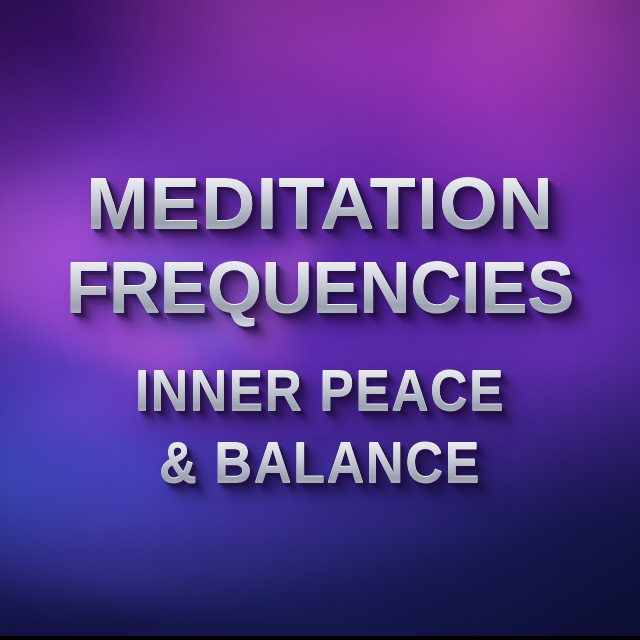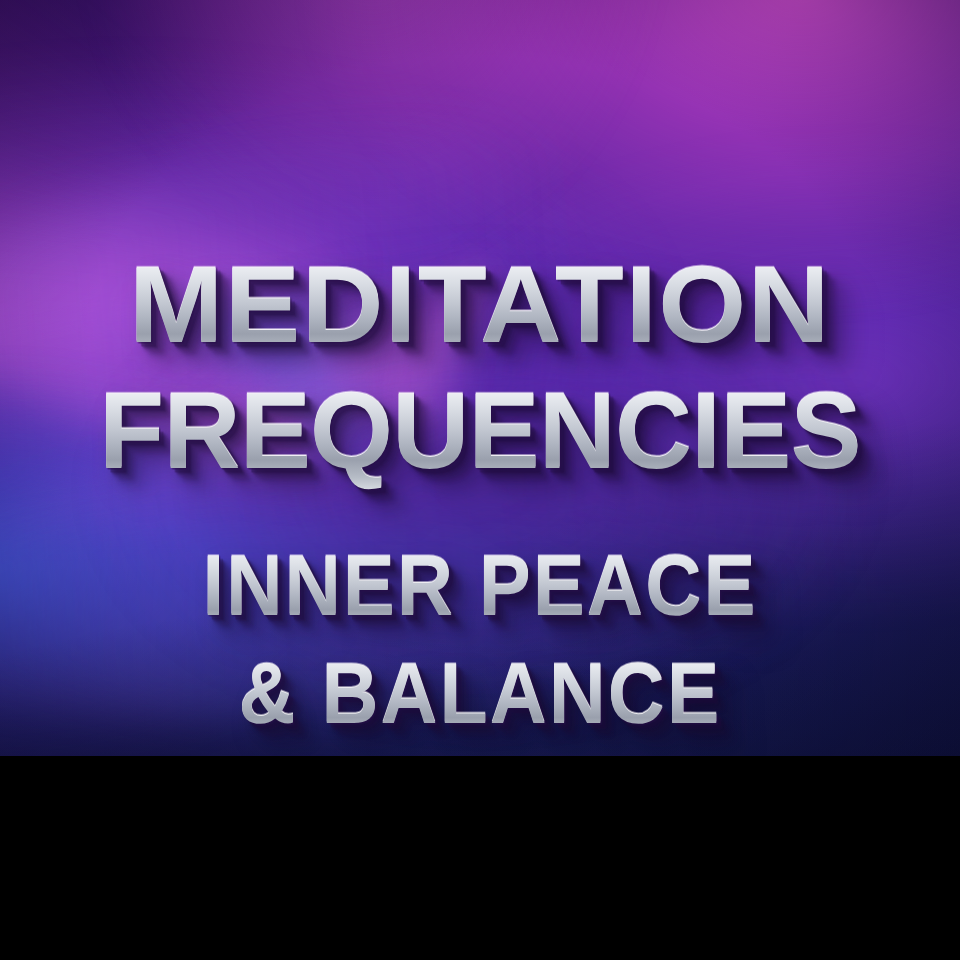--- a/index.html
+++ b/index.html
@@ -5,21 +5,21 @@
 <style>
   html, body {
     margin: 0;
     padding: 0;
     background: #000;
   }
 
   #cover {
     position: relative;
     width: 640px;
-    height: 504px;
+    height: 636px;
     overflow: hidden;
     font-family: "Liberation Sans", "DejaVu Sans", sans-serif;
     
     background: #8b5cf6;
     isolation: isolate;
   }
 
   
   .bg-layer {
     position: absolute;

